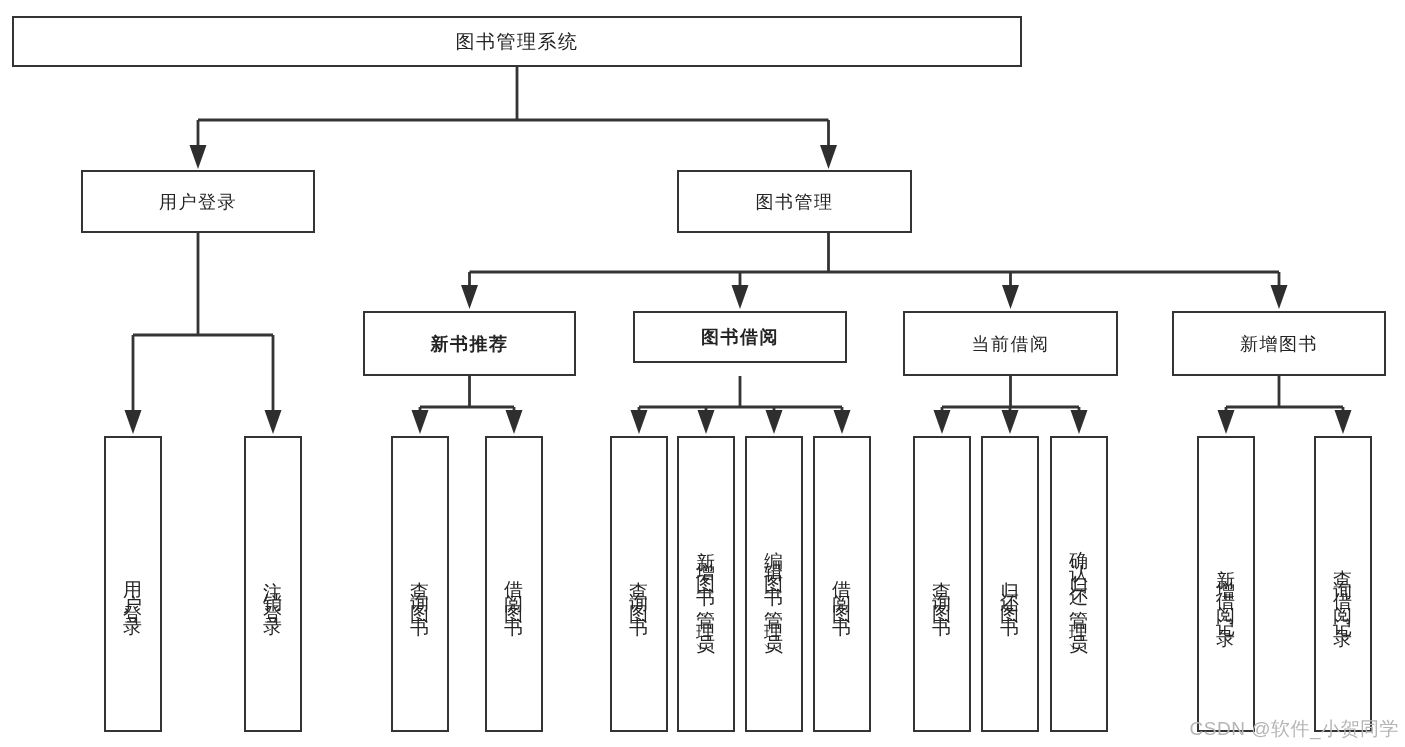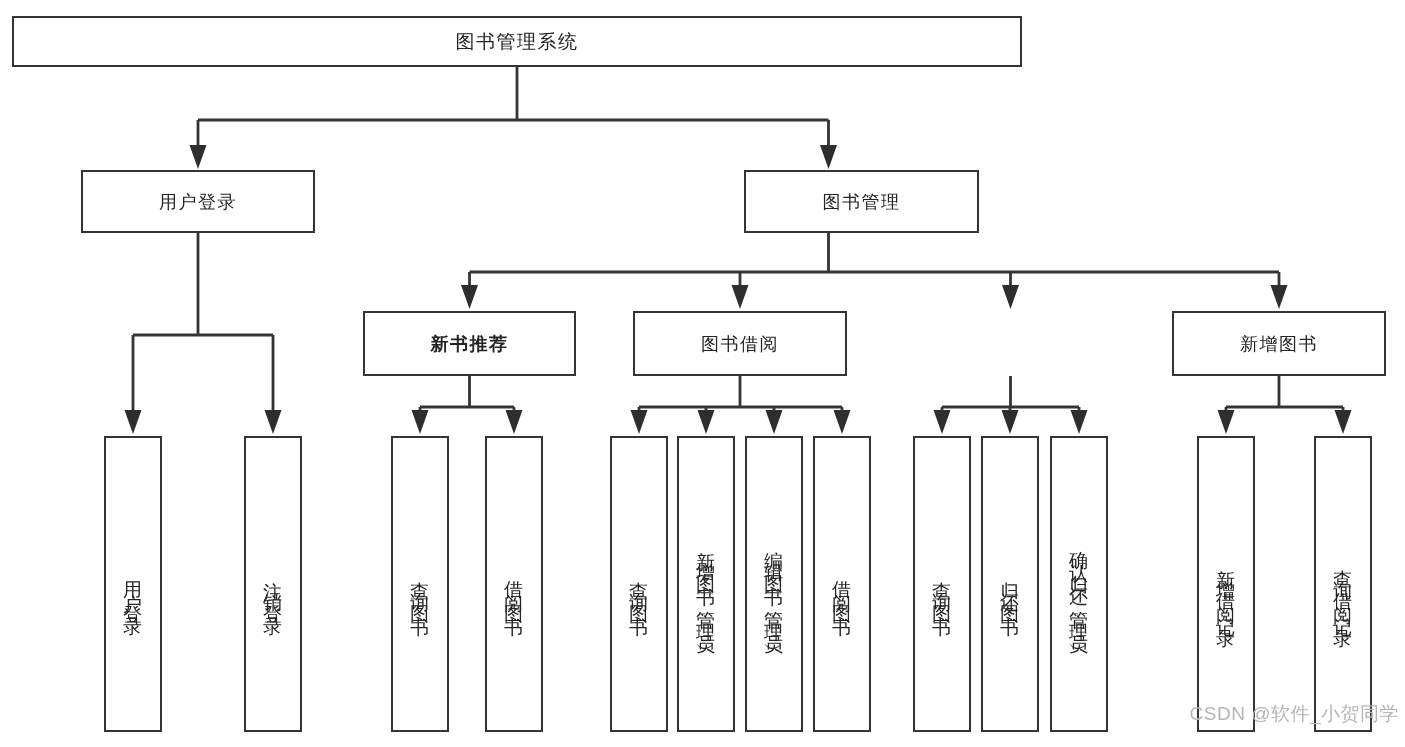--- a/index.html
+++ b/index.html
@@ -20,21 +20,21 @@
   .root  .lbl { font-size:19px; letter-spacing:1.5px; }
   .lvl1  .lbl, .lvl2 .lbl { font-size:18px; letter-spacing:1.5px; }
   .leaf  .lbl {
     writing-mode:vertical-lr;
     font-size:19px; line-height:1;
     letter-spacing:12px; margin-bottom:-12px;
     white-space:normal;
   }
   .leaf { width:58px; top:436px; height:296px; }
   .watermark {
-    position:absolute; right:6px; bottom:20px;
+    position:absolute; right:6px; bottom:5px;
     font-size:19px; color:#b5b5b5; letter-spacing:0.5px;
     z-index:3;
   }
 </style>
 </head>
 <body>
 
 <div class="stage">
 
   <svg width="1405" height="747" viewBox="0 0 1405 747">
@@ -94,29 +94,32 @@
     </g>
   </svg>
 
   <div class="node root" style="left:12px; top:16px; width:1010px; height:51px;">
     <span class="lbl">图书管理系统</span>
   </div>
 
   <div class="node lvl1" style="left:81px; top:170px; width:234px; height:63px;">
     <span class="lbl">用户登录</span>
   </div>
-  <div class="node lvl1" style="left:744px; top:170px; width:235px; height:63px;">
+  <div class="node lvl1" style="left:677px; top:170px; width:235px; height:63px;">
     <span class="lbl">图书管理</span>
   </div>
 
   <div class="node lvl2" style="left:363px; top:311px; width:213px; height:65px;font-weight:bold;">
     <span class="lbl">新书推荐</span>
   </div>
-  <div class="node lvl2" style="left:633px; top:311px; width:214px; height:65px;">
+  <div class="node lvl2" style="left:633px; top:311px; width:214px; height:52px;font-weight:bold;">
     <span class="lbl">图书借阅</span>
+  </div>
+  <div class="node lvl2" style="left:903px; top:311px; width:215px; height:65px;">
+    <span class="lbl">当前借阅</span>
   </div>
   <div class="node lvl2" style="left:1172px; top:311px; width:214px; height:65px;">
     <span class="lbl">新增图书</span>
   </div>
 
   <div class="node leaf" style="left:104px;">
     <span class="lbl">用户登录</span>
   </div>
   <div class="node leaf" style="left:244px;">
     <span class="lbl">注销登录</span>

